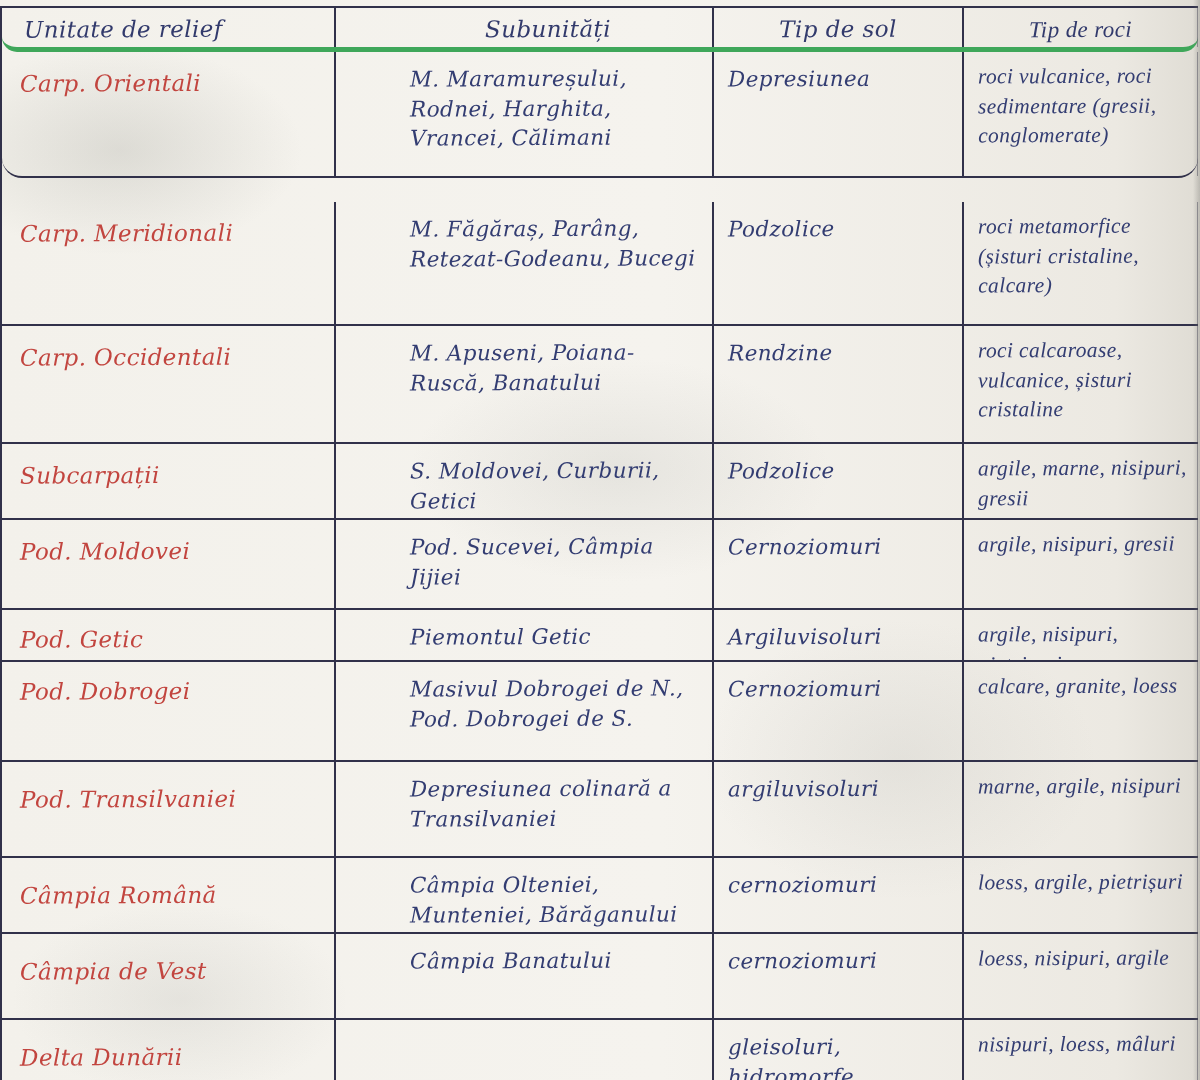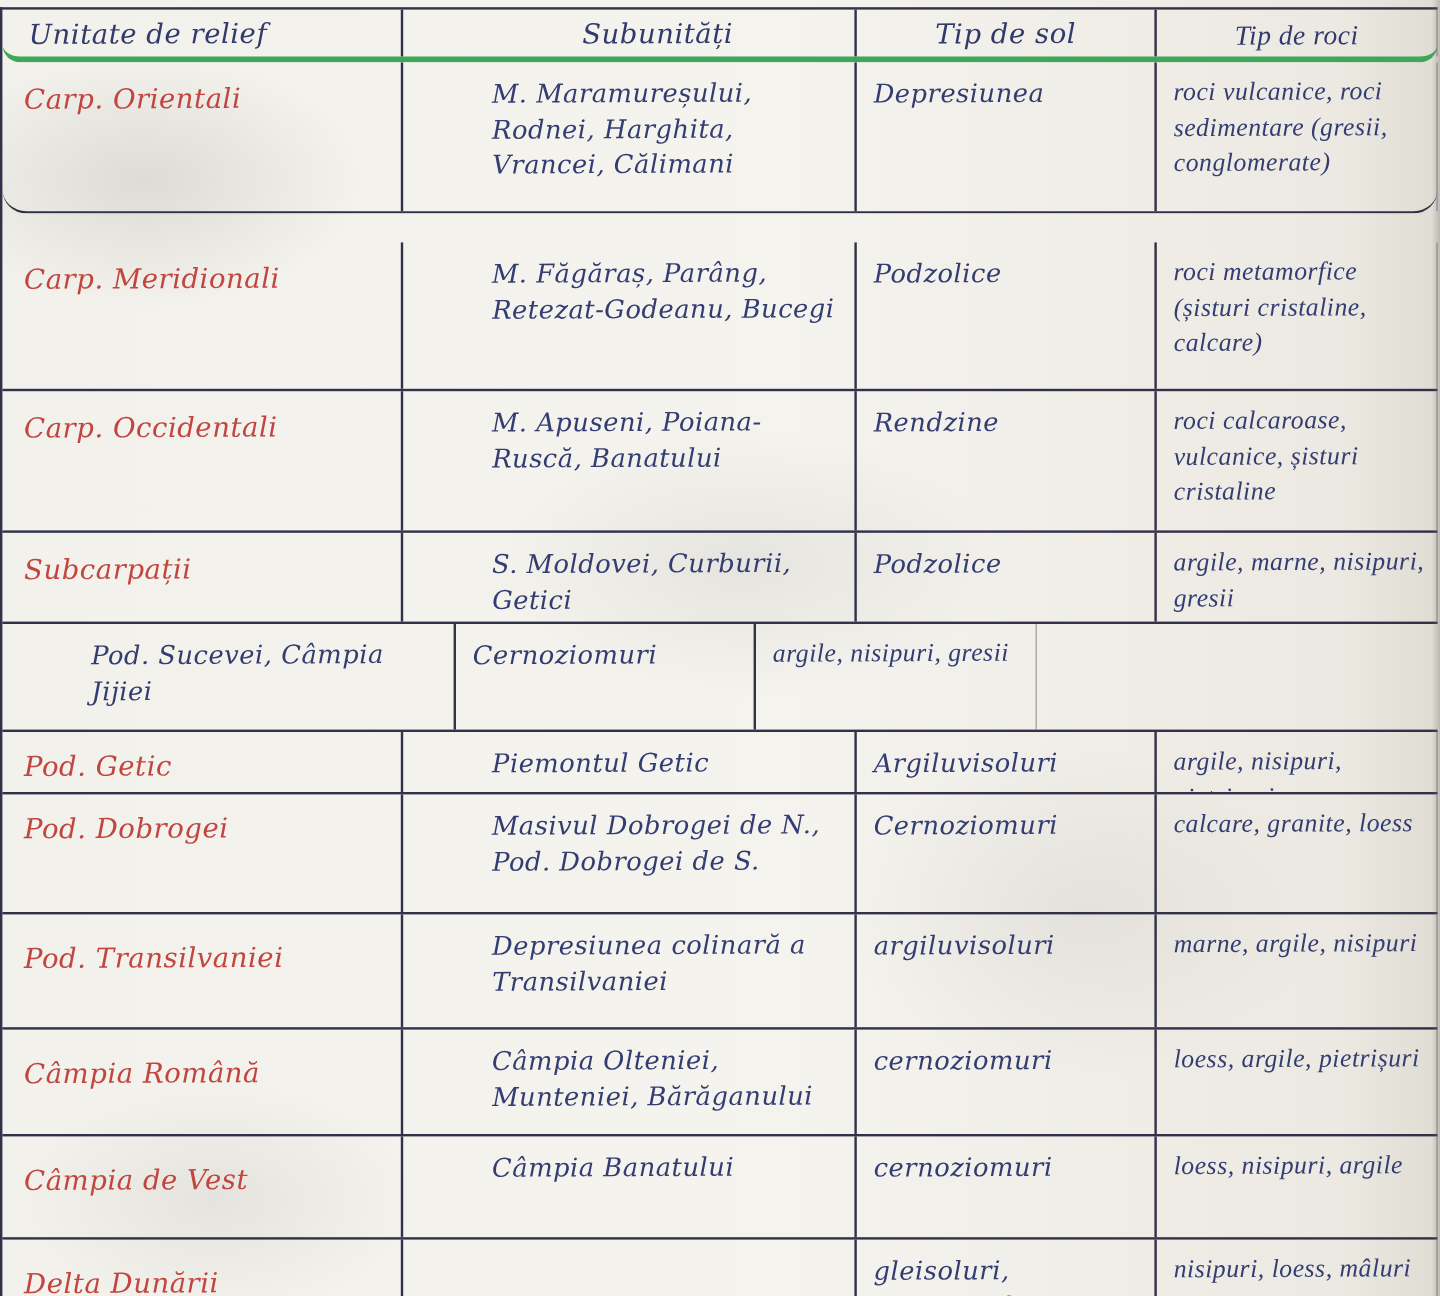--- a/index.html
+++ b/index.html
@@ -32,21 +32,21 @@
   .cell{box-sizing:border-box;border-right:2px solid #31314a;overflow:hidden;}
   .cell:last-child{border-right:1px solid rgba(49,49,74,.45);font-family:Liberation Serif, serif;}
   .c-unit{width:334px;}
   .c-sub{width:378px;padding-left:48px;}
   .c-soil{width:250px;}
   .c-rocks{width:234px;}
   
   .h-head{height:44px;}
   .h1{height:126px;border-radius:20px;}.h2{height:124px;margin-top:24px;}.h3{height:118px;}.h4{height:76px;}
   .h5{height:90px;}.h6{height:52px;}.h7{height:100px;}.h8{height:96px;}
-  .h9{height:89px;}.h10{height:86px;}.h11{height:91px;}
+  .h9{height:76px;}.h10{height:86px;}.h11{height:91px;}
   
   .hw{
     font-style:italic;letter-spacing:.4px;line-height:1.38;
     transform:rotate(-.25deg);
   }
   .header .hw{color:#323a6c;font-size:23px;padding-top:6px;text-align:center;}
   .header .c-unit .hw{text-align:left;padding-left:22px;}
   .ink-red{color:#c2453f;font-size:23px;}
   .ink-blue{color:#333d72;font-size:21.5px;}
   .c-unit .pad{padding:16px 6px 4px 18px;}
@@ -132,20 +132,23 @@
       </div>
     <div class="cell c-soil">
         <div class="pad hw ink-blue">Podzolice</div>
       </div>
     <div class="cell c-rocks">
         <div class="pad hw ink-blue">argile, marne, nisipuri, gresii</div>
       </div>
   </div>
 
   <div class="row r5 h5">
+    <div class="cell c-unit">
+        <div class="pad hw ink-red">Pod. Moldovei</div>
+      </div>
     <div class="cell c-sub">
         <div class="pad hw ink-blue">Pod. Sucevei, Câmpia Jijiei</div>
       </div>
     <div class="cell c-soil">
         <div class="pad hw ink-blue">Cernoziomuri</div>
       </div>
     <div class="cell c-rocks">
         <div class="pad hw ink-blue">argile, nisipuri, gresii</div>
       </div>
   </div>

